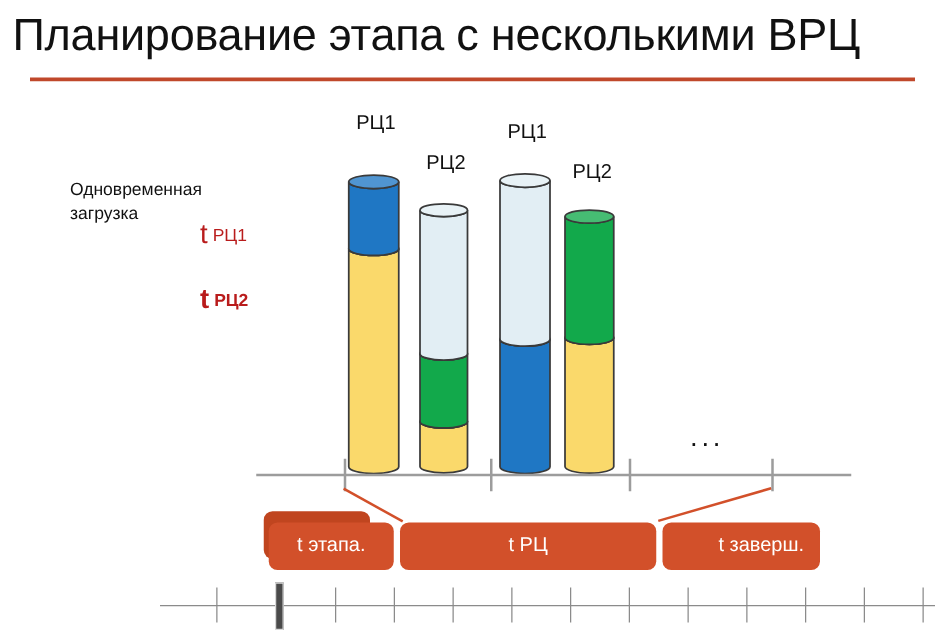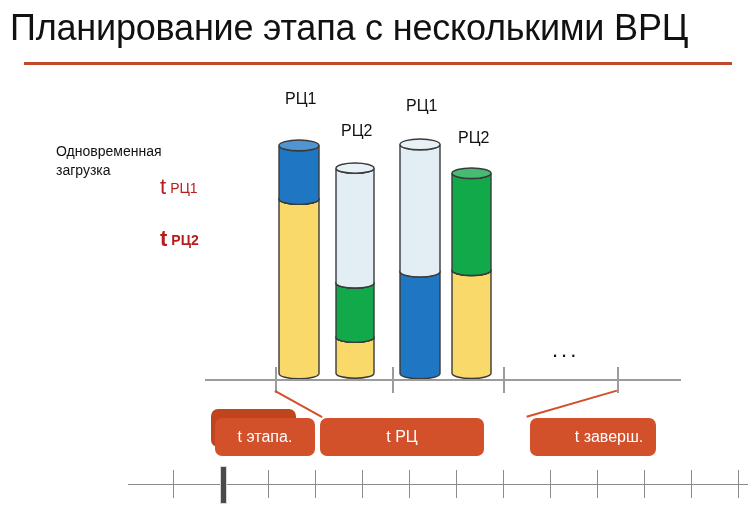--- a/index.html
+++ b/index.html
@@ -215,21 +215,21 @@
     </div>
 
   <div id="connectors-layer">
       <div class="connector" style="left: 275px; top: 390px; width: 53.7122px; transform: rotate(28.951deg);"></div>
       <div class="connector" style="left: 617px; top: 390px; width: 93.6803px; transform: rotate(163.887deg);"></div>
     </div>
 
   <div id="phase-boxes-layer">
       <div class="obox-shadow" style="left: 211px; top: 409px; width: 85px; height: 38px;"></div>
       <div class="obox" style="left: 215px; top: 418px; width: 100px; height: 38px;">t этапа.</div>
-      <div class="obox" style="left: 320px; top: 418px; width: 164px; height: 38px;">t РЦ</div>
+      <div class="obox" style="left: 320px; top: 418px; width: 205px; height: 38px;">t РЦ</div>
       <div class="obox" style="left: 530px; top: 418px; width: 126px; height: 38px; padding-left: 32px;">t заверш.</div>
     </div>
 
   <div id="timeline-bottom-layer">
       <div class="axis-bottom" style="left: 128px; top: 484px; width: 620px;"></div>
       <div class="tick-bottom" style="left: 173px;"></div>
       <div class="tick-bottom" style="left: 268px;"></div>
       <div class="tick-bottom" style="left: 315px;"></div>
       <div class="tick-bottom" style="left: 362px;"></div>
       <div class="tick-bottom" style="left: 409px;"></div>

